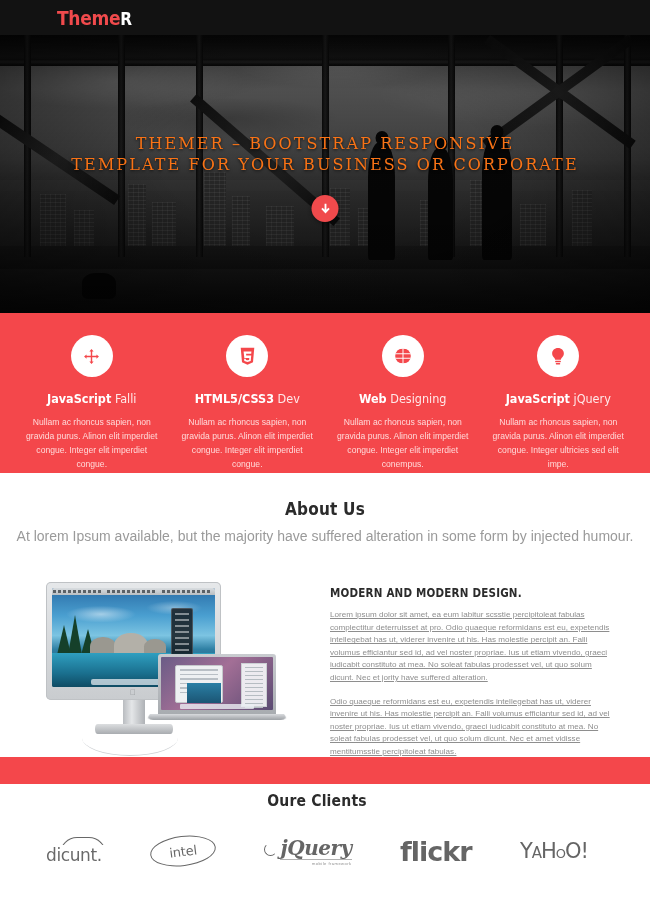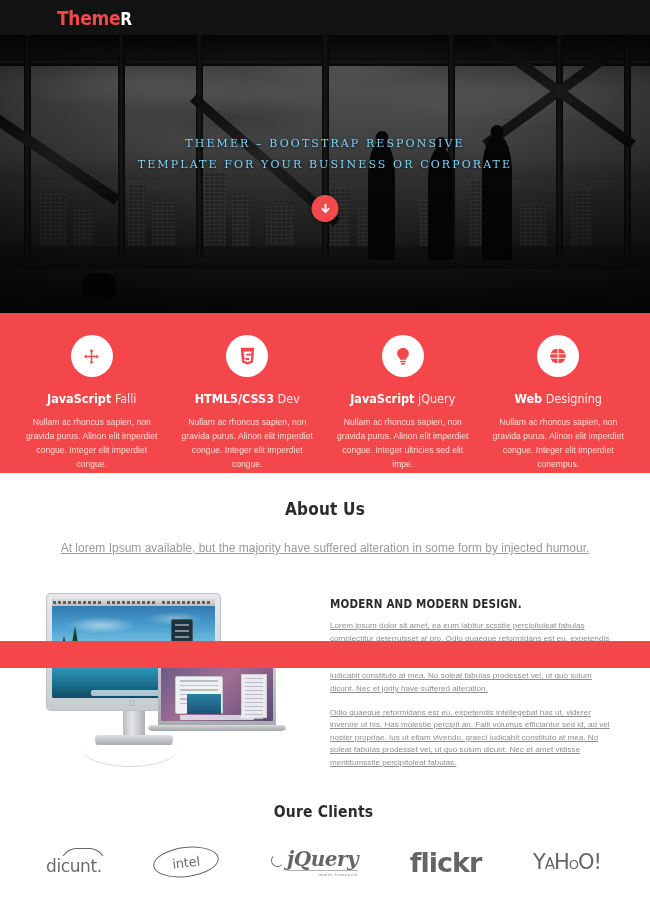--- a/index.html
+++ b/index.html
@@ -2,21 +2,21 @@
 <html><head>
 <meta charset="utf-8">
 <style>
   * { margin:0; padding:0; box-sizing:border-box; }
   html,body{ background:#fff; }
   body{
     width:650px; height:920px; overflow:hidden;
     font-family:"Liberation Sans", sans-serif;
     color:#333;
   }
-  .page{ width:650px; height:668px; position:relative; }
+  .page{ width:650px; height:784px; position:relative; }
 
   
   .header{
     height:35px; background:#121212; position:relative;
     display:flex; align-items:center; z-index:20;
   }
   .logo{
     position:absolute; left:57px; top:50%; transform:translateY(-50%);
     font-family:"DejaVu Sans Condensed","Liberation Sans", sans-serif;
     font-size:19px; font-weight:bold; letter-spacing:-0.3px;
@@ -110,22 +110,22 @@
       linear-gradient(rgba(0,0,0,.42), rgba(0,0,0,.30) 45%, rgba(0,0,0,.62));
   }
   .hero-vig{
     position:absolute; inset:0;
     background:radial-gradient(ellipse at 50% 45%, rgba(0,0,0,0) 35%, rgba(0,0,0,.55) 100%);
   }
   .hero-text{
     position:absolute; left:0; right:0; top:98px; text-align:center; z-index:4;
   }
   .hero-text .line{
-    color:#7dd3fc; font-family:"DejaVu Serif","Liberation Serif", serif;
-    font-size:11px; letter-spacing:2.1px; line-height:21px;
+    color:#f97316; font-family:"DejaVu Serif","Liberation Serif", serif;
+    font-size:16px; letter-spacing:2.1px; line-height:21px;
     text-shadow:0 1px 3px rgba(0,0,0,.8);
   }
   .scroll-btn{
     position:absolute; left:50%; top:160px; transform:translateX(-50%);
     width:27px; height:27px; border-radius:50%; background:#F04A4C;
     display:flex; align-items:center; justify-content:center; z-index:5;
     box-shadow:0 1px 4px rgba(0,0,0,.45); cursor:pointer;
   }
 
   
@@ -149,21 +149,21 @@
   }
 
   
   .about{ background:#fff; padding:26px 0 0 0; }
   .sec-title{
     text-align:center;
     font-family:"DejaVu Sans Condensed","Liberation Sans", sans-serif;
     font-size:17px; font-weight:bold; color:#2b2b2b; letter-spacing:0.2px;
   }
   .sec-sub{
-    text-align:center; font-size:12px; color:#9a9a9a; margin-top:22px;text-decoration:underline;
+    text-align:center; font-size:14px; color:#9a9a9a; margin-top:9px;
   }
   .about-row{
     display:flex; margin-top:34px; padding:0 38px; gap:22px; align-items:flex-start;
   }
   .about-left{ width:270px; position:relative; height:185px; }
   .about-right{ flex:1; padding-top:8px; }
   .a-title{
     font-family:"DejaVu Sans Condensed","Liberation Sans", sans-serif;
     font-size:11.5px; font-weight:bold; color:#2b2b2b; letter-spacing:.2px;
     margin-bottom:9px;
@@ -262,21 +262,21 @@
     border-radius:0 0 7px 7px;
     transform:perspective(110px) rotateX(52deg);
     transform-origin:top center;
   }
   .cable{
     position:absolute; left:36px; top:152px; width:96px; height:22px;
     border-bottom:1.5px solid #cfd2d5; border-radius:0 0 60% 60%/0 0 100% 100%;
   }
 
   
-  .clients{ background:#fff; padding:22px 3px 0 0; }
+  .clients{ background:#fff; padding:22px 16px 0 0; }
   .clients .sec-title{ font-size:15.5px; }
   .logos{
     display:flex; align-items:center; justify-content:space-between;
     padding:26px 46px 0 46px;
   }
   .client-logo{ filter:grayscale(100%); opacity:.78; }
   .lg-workday{
     font-family:"DejaVu Sans","Liberation Sans", sans-serif;
     font-size:17px; color:#404040; letter-spacing:-0.4px; position:relative;
     padding-top:7px;
@@ -420,46 +420,46 @@
       </div>
       <div class="f-title">
         <b>HTML5/CSS3</b>
         <span>Dev</span>
       </div>
       <div class="f-desc">Nullam ac rhoncus sapien, non gravida purus. Alinon elit imperdiet congue. Integer elit imperdiet congue.</div>
     </div>
 
     <div class="feature">
       <div class="f-circle">
+        <svg width="18" height="18" viewBox="0 0 24 24">
+          <circle cx="12" cy="12" r="10.4" fill="#F4474B"></circle>
+          <path d="M12 1.6 a16 10.4 0 0 0 0 20.8 a16 10.4 0 0 0 0-20.8 Z" fill="none" stroke="#ffffff" stroke-width="1.3"></path>
+          <path d="M1.8 9 h20.4 M1.8 15 h20.4 M12 1.6 v20.8" stroke="#ffffff" stroke-width="1.3" fill="none"></path>
+        </svg>
+      </div>
+      <div class="f-title">
+        <b>Web</b>
+        <span>Designing</span>
+      </div>
+      <div class="f-desc">Nullam ac rhoncus sapien, non gravida purus. Alinon elit imperdiet congue. Integer elit imperdiet conempus.</div>
+    </div>
+
+    <div class="feature">
+      <div class="f-circle">
         <svg width="16" height="19" viewBox="0 0 20 24" fill="#F4474B">
           <path d="M10 1.2 C5.6 1.2 2.6 4.3 2.6 8.1 c0 2.6 1.4 4.2 2.6 5.6 .8 .9 1.1 1.6 1.2 2.5 h7.2 c.1-.9 .4-1.6 1.2-2.5 1.2-1.4 2.6-3 2.6-5.6 C17.4 4.3 14.4 1.2 10 1.2 Z"></path>
           <rect x="6.4" y="17.4" width="7.2" height="1.9" rx=".6"></rect>
           <rect x="7.2" y="20.2" width="5.6" height="1.9" rx=".6"></rect>
         </svg>
       </div>
       <div class="f-title">
         <b>JavaScript</b>
         <span>jQuery</span>
       </div>
       <div class="f-desc">Nullam ac rhoncus sapien, non gravida purus. Alinon elit imperdiet congue. Integer ultricies sed elit impe.</div>
-    </div>
-
-    <div class="feature">
-      <div class="f-circle">
-        <svg width="18" height="18" viewBox="0 0 24 24">
-          <circle cx="12" cy="12" r="10.4" fill="#F4474B"></circle>
-          <path d="M12 1.6 a16 10.4 0 0 0 0 20.8 a16 10.4 0 0 0 0-20.8 Z" fill="none" stroke="#ffffff" stroke-width="1.3"></path>
-          <path d="M1.8 9 h20.4 M1.8 15 h20.4 M12 1.6 v20.8" stroke="#ffffff" stroke-width="1.3" fill="none"></path>
-        </svg>
-      </div>
-      <div class="f-title">
-        <b>Web</b>
-        <span>Designing</span>
-      </div>
-      <div class="f-desc">Nullam ac rhoncus sapien, non gravida purus. Alinon elit imperdiet congue. Integer elit imperdiet conempus.</div>
     </div>
 
   </div>
 
   <div class="about">
     <div class="sec-title">About Us</div>
     <div class="sec-sub">At lorem Ipsum available, but the majority have suffered alteration in some form by injected humour.</div>
 
     <div class="about-row">
 

